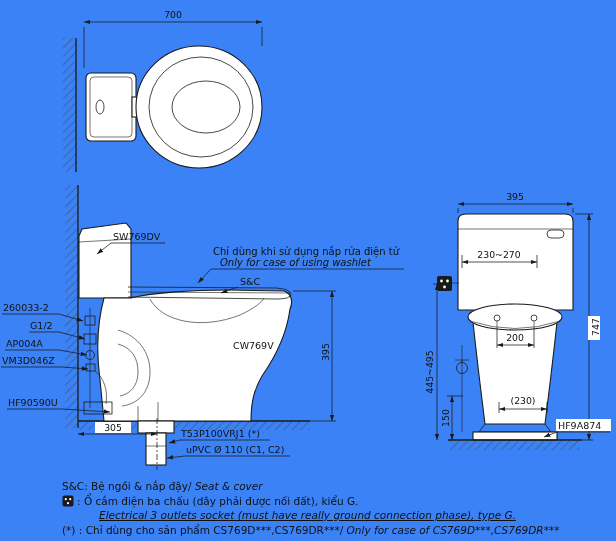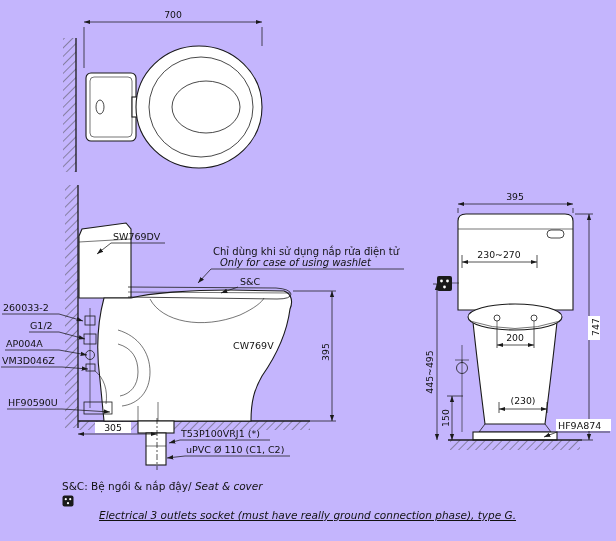--- a/index.html
+++ b/index.html
@@ -1,16 +1,16 @@
 <!DOCTYPE html>
 <html><head>
 <meta charset="utf-8">
 <style>
   html,body { margin:0; padding:0; background:#fff; }
-  .stage { position:relative; width:616px; height:541px; background:#c4b5fd; overflow:hidden;
+  .stage { position:relative; width:616px; height:541px; background:#3b82f6; overflow:hidden;
            font-family:"DejaVu Sans", sans-serif; }
   .stage > svg { position:absolute; left:0; top:0; }
   svg text { font-size:9.5px; fill:#111; font-family:"DejaVu Sans", sans-serif; }
   svg text.cal { font-size:10px; }
   svg text.dimtxt { font-size:9.3px; }
   .it { font-style:italic; }
   .ol { fill:#ffffff; stroke:#1a1a1a; stroke-width:1.1; }
   .ln { fill:none; stroke:#1a1a1a; stroke-width:0.8; }
   .tn { fill:none; stroke:#1a1a1a; stroke-width:0.6; }
   .dm { fill:none; stroke:#1a1a1a; stroke-width:0.75; }
@@ -264,18 +264,21 @@
 <div class="notes">
   <div class="note-line">
     <span>S&amp;C: Bệ ngồi &amp; nắp đậy/ </span><span class="it">Seat &amp; cover</span>
   </div>
   <div class="note-line">
     <span class="socket-ico"><svg width="12" height="12" viewBox="0 0 12 12">
             <rect x="0.5" y="0.5" width="11" height="11" rx="2" fill="#1a1a1a"></rect>
             <circle cx="3.8" cy="4.2" r="1.1" fill="#fff"></circle>
             <circle cx="8.2" cy="4.2" r="1.1" fill="#fff"></circle>
             <circle cx="6" cy="8.2" r="1.1" fill="#fff"></circle>
-          </svg></span>
+          </svg></span><span>: Ổ cắm điện ba chấu (dây phải được nối đất), kiểu G.</span>
   </div>
   <div class="note-line indent it">Electrical 3 outlets socket (must have really ground connection phase), type G.</div>
+  <div class="note-line">
+    <span>(*) : Chỉ dùng cho sản phẩm CS769D***,CS769DR***/ </span><span class="it">Only for case of CS769D***,CS769DR***</span>
+  </div>
 </div>
 
 </div>
 
 </body></html>

